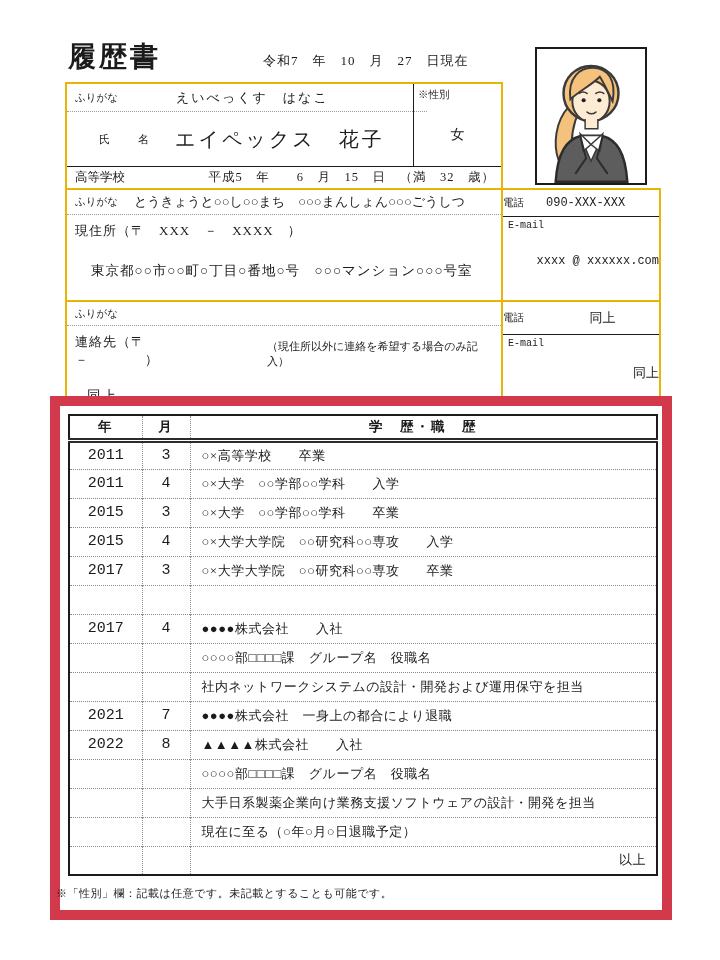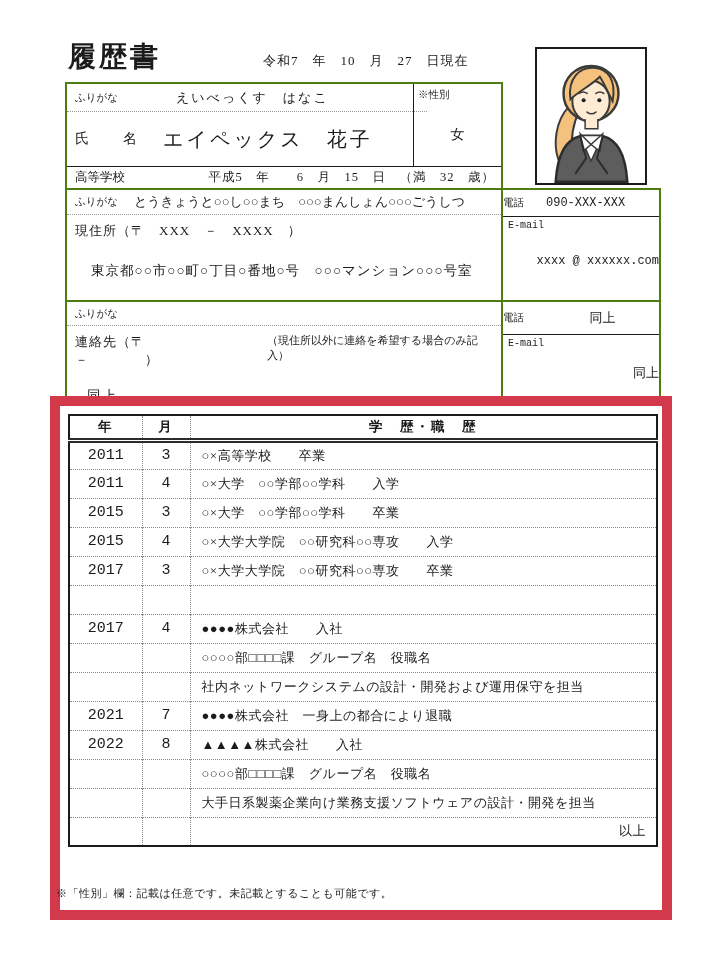--- a/index.html
+++ b/index.html
@@ -6,30 +6,30 @@
   body { background:#ffffff; font-family:"Liberation Serif","DejaVu Serif",serif; color:#1b1b1b; }
   .page { position:relative; width:720px; height:960px; background:#fff; overflow:hidden; }
 
   .title { position:absolute; left:68px; top:38px; font-size:28px; font-weight:bold; letter-spacing:3px; }
   .date-line { position:absolute; left:263px; top:52px; width:250px; font-size:13px; letter-spacing:1px; }
 
   
   .photo-box { position:absolute; left:535px; top:47px; width:112px; height:138px; border:2px solid #1b1b1b; background:#fff; }
   .photo-box svg { display:block; width:100%; height:100%; }
 
-  .blk { position:absolute; border:2px solid #4d7c0f; background:#fff; }
+  .blk { position:absolute; border:2px solid #eab308; background:#fff; }
   .small-label { font-size:10.5px; color:#222; }
 
   
   .blk-name { left:65px; top:82px; width:438px; height:108px; }
   .nm-rows { width:360px; }
   .row-furigana { height:28px; display:flex; align-items:center; padding-left:8px; border-bottom:1px dotted #9a9a9a; }
   .row-furigana .val { font-size:13px; margin-left:58px; letter-spacing:2px; }
   .row-name { height:54px; display:flex; align-items:center; padding-left:8px; }
-  .row-name .lbl { font-size:14px; letter-spacing:2px; }
+  .row-name .lbl { font-size:11px; letter-spacing:2px;margin-left:24px; }
   .row-name .val { font-size:20px; margin-left:24px; letter-spacing:3px; }
   .gender-cell { position:absolute; top:0; right:0; width:88px; height:82px; border-left:1.5px solid #1b1b1b; }
   .gender-cell .small-label { position:absolute; left:4px; top:4px; }
   .gender-cell .val { position:absolute; left:0; right:0; top:42px; text-align:center; font-size:14px; }
   .row-birth { position:absolute; left:0; right:0; top:82px; height:22px; border-top:1.5px solid #1b1b1b;
                display:flex; align-items:center; padding:0 6px 0 8px; font-size:12.5px; }
   .row-birth .val { margin-left:auto; letter-spacing:1px; }
 
   
   .blk-addr { left:65px; top:188px; width:438px; height:114px; }
@@ -47,21 +47,21 @@
   .blk-phone2 .phone-row .val { font-family:"Liberation Serif",serif; font-size:13px; margin:0 auto; }
   .email-cell { position:relative; height:calc(100% - 27px); }
   .blk-phone2 .email-cell { height:calc(100% - 33px); }
   .email-cell .small-label { position:absolute; left:5px; top:3px; font-family:"Liberation Mono","DejaVu Sans Mono",monospace; font-size:10px; }
   .email-cell .val { position:absolute; left:0; right:0; top:44%; text-align:right; font-size:12px; font-family:"Liberation Mono","DejaVu Sans Mono",monospace; }
   .blk-phone2 .email-cell .val { font-family:"Liberation Serif",serif; font-size:13px; top:46%; }
 
   
   .blk-contact { left:65px; top:300px; width:438px; height:100px; }
   .ct-furigana { height:24px; display:flex; align-items:center; padding-left:8px; border-bottom:1px dotted #9a9a9a; }
-  .ct-line { display:flex; align-items:flex-start; margin:7px 6px 0 8px; }
+  .ct-line { display:flex; align-items:flex-end; margin:7px 6px 0 8px; }
   .ct-line .lbl { font-size:13px; letter-spacing:1px; }
   .ct-line .note { margin-left:auto; font-size:11px; }
   .ct-value { margin:18px 0 0 20px; font-size:13.5px; letter-spacing:2px; }
 
   
   .highlight-box { position:absolute; left:50px; top:396px; width:622px; height:524px; border:10px solid #d2394a; background:#fff; }
   .history-table { position:absolute; left:8px; top:8px; width:590px; border-collapse:collapse; table-layout:fixed;
                    border:2px solid #1b1b1b; font-size:13px; }
   .history-table th { height:25px; font-size:13.5px; font-weight:bold; letter-spacing:2px;
                       border-bottom:5px double #2b2b2b; }
@@ -241,20 +241,25 @@
             <td class="c-desc">○○○○部□□□□課　グループ名　役職名</td>
           </tr>
           <tr>
             <td class="c-year"></td>
             <td class="c-month"></td>
             <td class="c-desc">大手日系製薬企業向け業務支援ソフトウェアの設計・開発を担当</td>
           </tr>
           <tr>
             <td class="c-year"></td>
             <td class="c-month"></td>
+            <td class="c-desc">現在に至る（○年○月○日退職予定）</td>
+          </tr>
+          <tr>
+            <td class="c-year"></td>
+            <td class="c-month"></td>
             <td class="c-desc right">以上</td>
           </tr>
         </tbody>
     </table>
     <div class="footnote">※「性別」欄：記載は任意です。未記載とすることも可能です。</div>
   </div>
 
 </div>
 
 </body></html>

